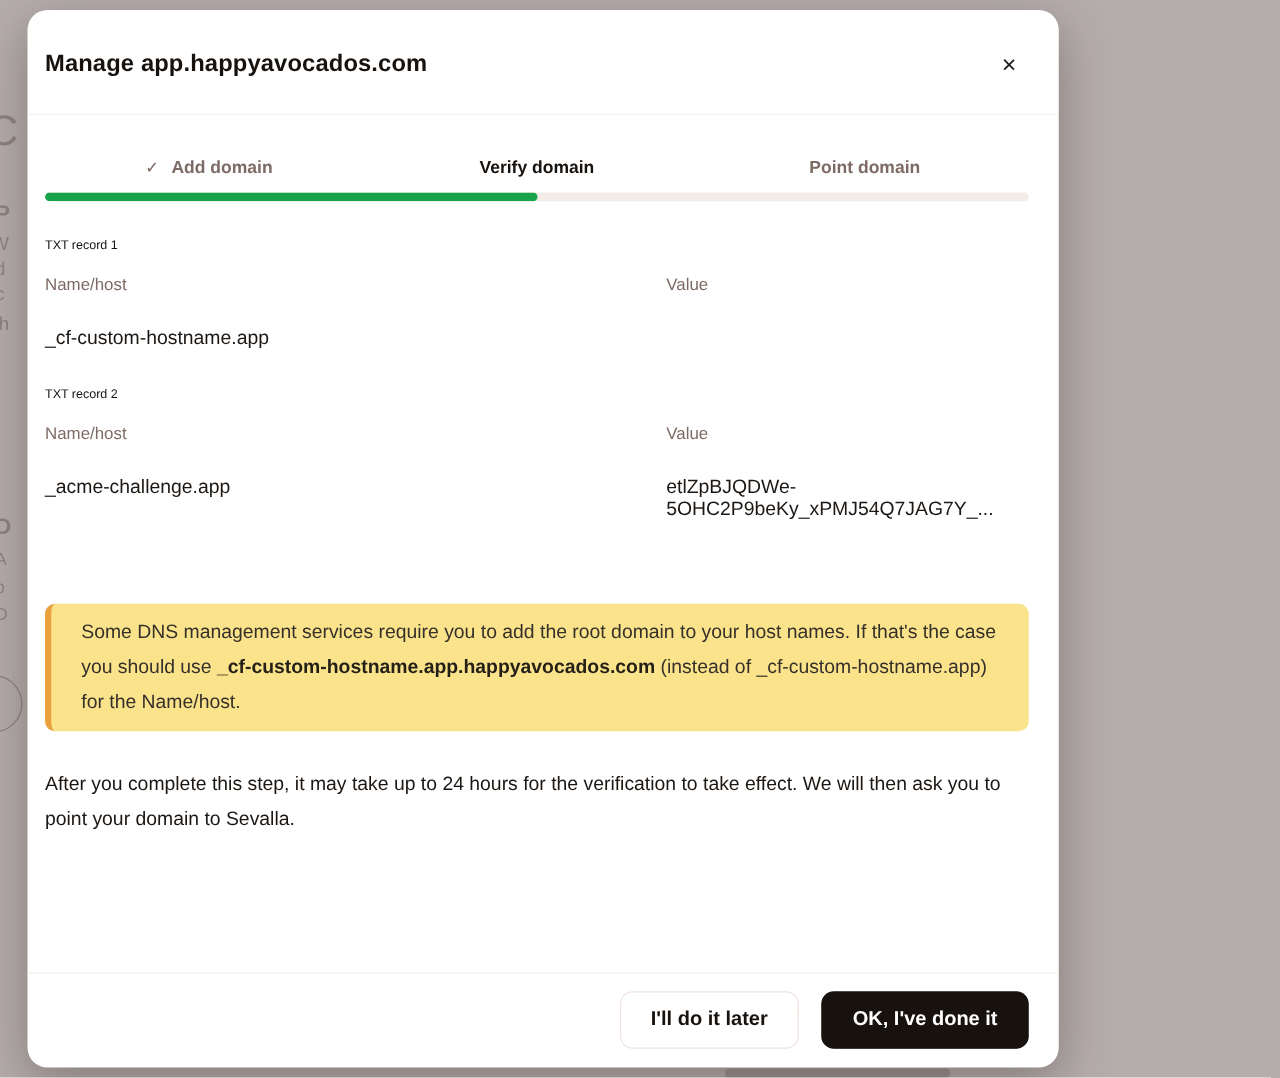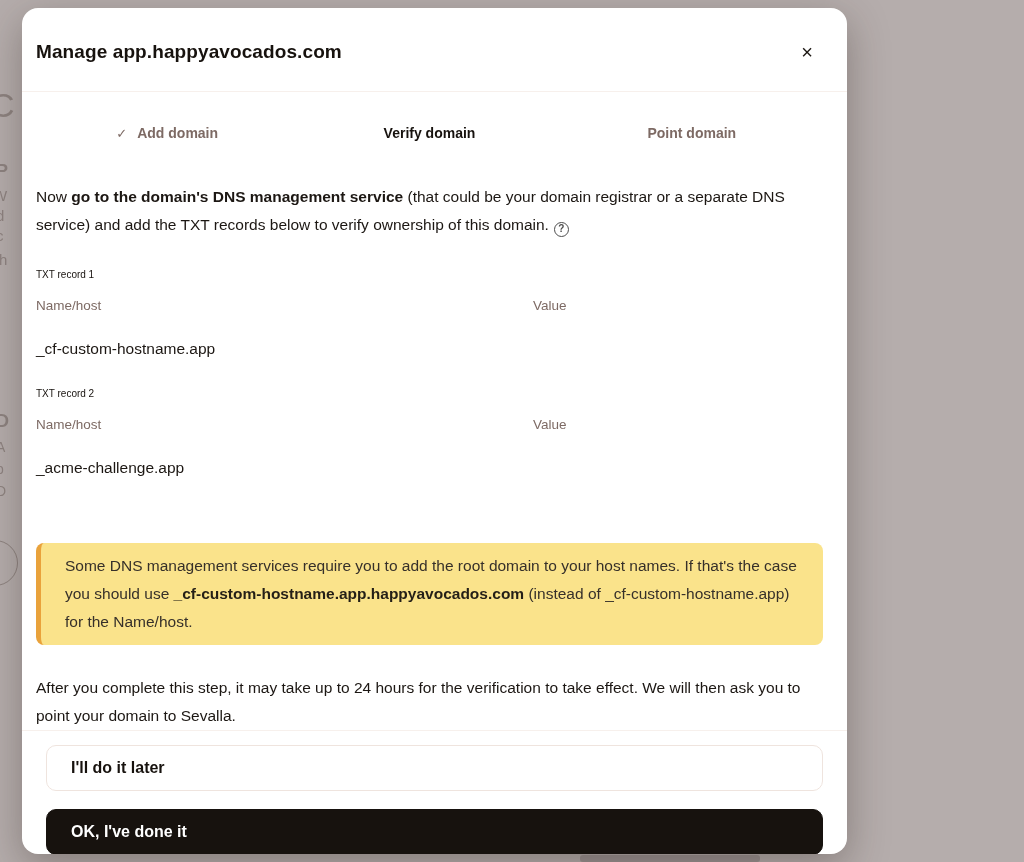--- a/index.html
+++ b/index.html
@@ -89,21 +89,21 @@
   }
   .warning-box b { color:#241f17; }
 
   .note { margin-top:29px; }
 
   
   .modal-footer {
     margin-top:auto;
     border-top:1px solid #f7f0ec;
     padding:14px 24px 15px;
-    display:flex; justify-content:flex-end; gap:18px;flex-direction:column;
+    display:flex; justify-content:flex-end; gap:18px;
   }
   .btn {
     height:46px; padding:0 24px; border-radius:10px;
     font-size:16px; font-weight:700; cursor:pointer;
     font-family:"Liberation Sans", sans-serif;
     display:flex; align-items:center;
   }
   .btn-secondary { background:#ffffff; border:1px solid #efe4de; color:#17120e; }
   .btn-primary   { background:#17120e; border:1px solid #17120e; color:#ffffff; }
 </style>
@@ -144,39 +144,37 @@
       <span>Point domain</span>
     </div>
   </div>
 
   <div class="progress-track">
     <div class="progress-fill" style="width: 50%; background: rgb(24, 163, 74);"></div>
   </div>
 
   <div class="modal-body">
 
-    <p class="para intro">
-      <span>Now </span><b>go to the domain's DNS management service</b><span> (that could be your domain registrar or a separate DNS service) and add the TXT records below to verify ownership of this domain.</span><span class="help-icon">?</span>
-    </p>
 
     <div class="record">
       <div class="record-title">TXT record 1</div>
       <div class="record-grid">
         <div class="col-label">Name/host</div>
         <div class="col-label">Value</div>
         <div class="col-value">_cf-custom-hostname.app</div>
       </div>
     </div>
 
     <div class="record">
       <div class="record-title">TXT record 2</div>
       <div class="record-grid">
         <div class="col-label">Name/host</div>
         <div class="col-label">Value</div>
         <div class="col-value">_acme-challenge.app</div>
+        <div class="col-value">etlZpBJQDWe-5OHC2P9beKy_xPMJ54Q7JAG7Y_...</div>
       </div>
     </div>
 
     <div class="warning-box">
       <span>Some DNS management services require you to add the root domain to your host names. If that's the case you should use </span><b>_cf-custom-hostname.app.happyavocados.com</b><span> (instead of _cf-custom-hostname.app) for the Name/host.</span>
     </div>
 
     <p class="para note">After you complete this step, it may take up to 24 hours for the verification to take effect. We will then ask you to point your domain to Sevalla.</p>
 
   </div>

